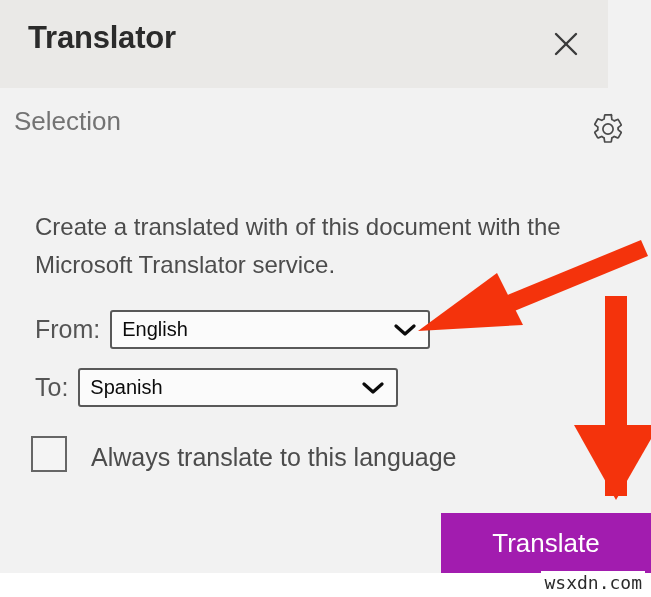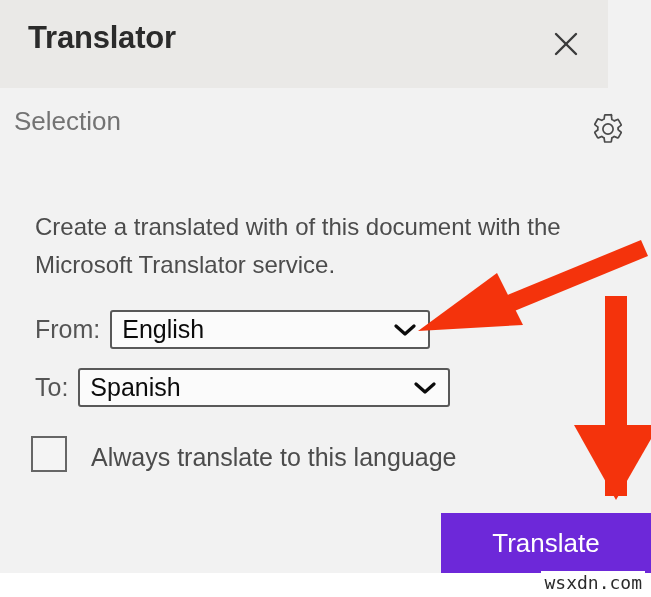--- a/index.html
+++ b/index.html
@@ -131,24 +131,24 @@
     height: 39px;
     background: #fbfbfb;
     border: 2px solid #595959;
     border-radius: 3px;
     box-sizing: border-box;
     display: flex;
     align-items: center;
     cursor: pointer;
   }
   #select-from { width: 320px; }
-  #select-to   { width: 372px; }
+  #select-to   { width: 320px; }
 
   .select-value {
-    font-size: 25px;
+    font-size: 20px;
     color: #0b0b0b;
     padding-left: 10px;
     white-space: nowrap;
   }
   .select-caret {
     position: absolute;
     right: 12px;
     top: 50%;
     transform: translateY(-50%);
     display: flex;
@@ -179,21 +179,21 @@
     cursor: pointer;
   }
 
   
   #translate-button {
     position: absolute;
     left: 441px;
     top: 513px;
     width: 210px;
     height: 60px;
-    background: #6d28d9;
+    background: #a21caf;
     color: #ffffff;
     font-size: 26px;
     display: flex;
     align-items: center;
     justify-content: center;
     cursor: pointer;
     border: none;
     font-family: "Liberation Sans", sans-serif;
   }
 

